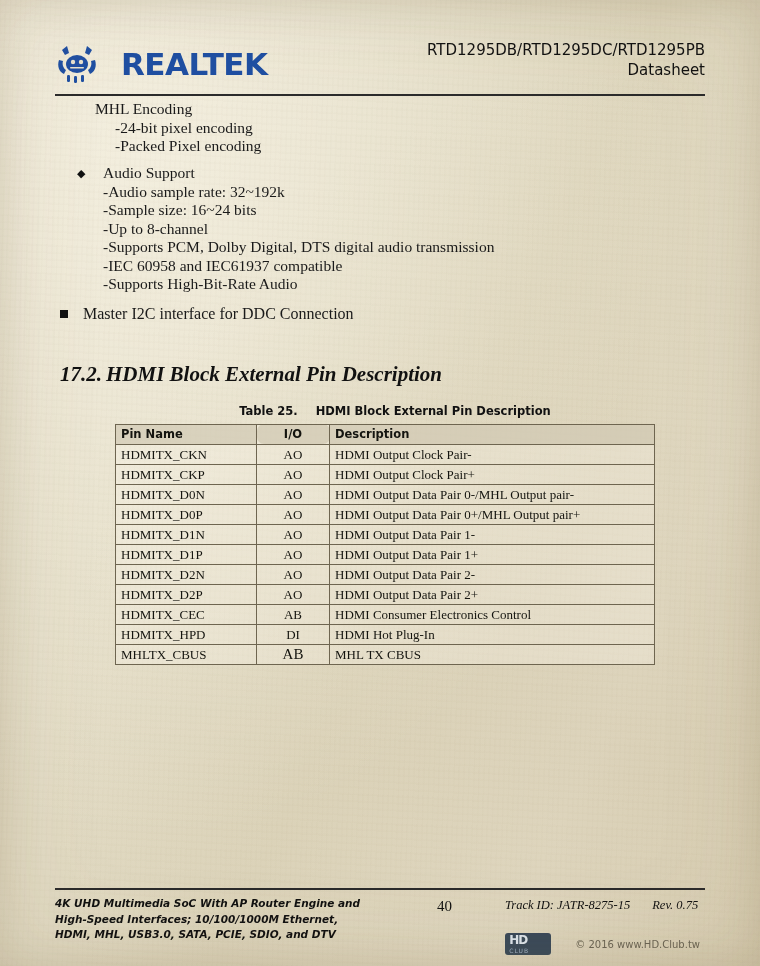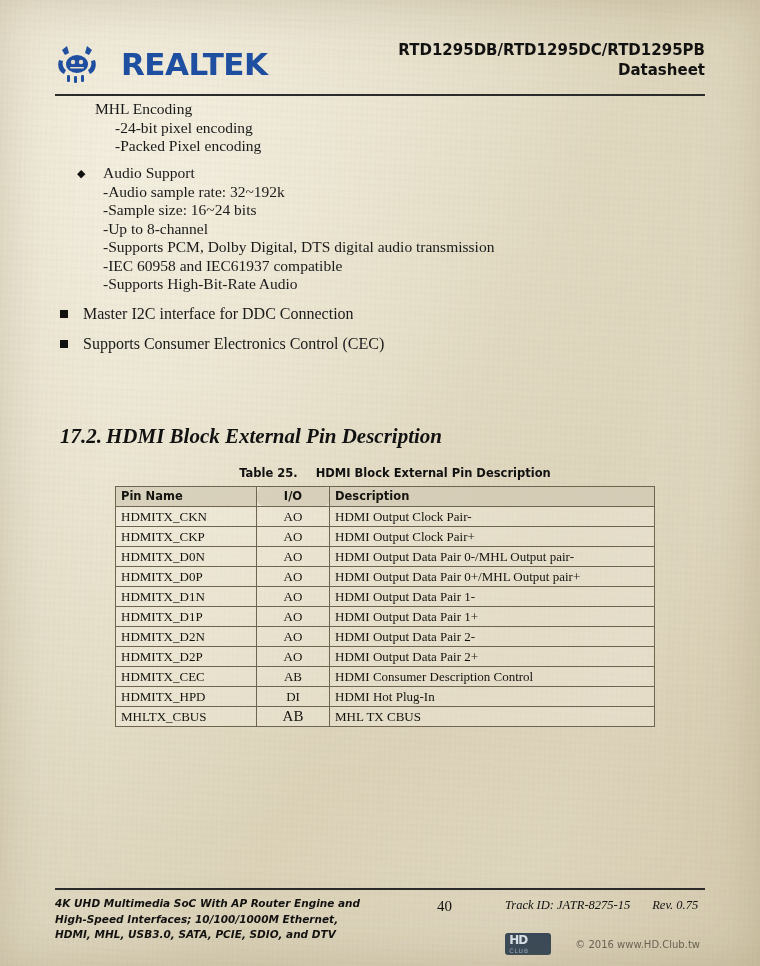--- a/index.html
+++ b/index.html
@@ -67,21 +67,21 @@
     font-size: 31px;
     letter-spacing: -0.5px;
     color: #1f4fa3;
   }
   .header-right {
     position: absolute;
     right: 0;
     top: 0;
     text-align: right;
     font-family: "DejaVu Sans", sans-serif;
-    font-weight: bold;
+    font-weight: normal;
     font-size: 15px;
     color: #111;
     line-height: 1.35;
   }
   .header-rule {
     position: absolute;
     left: 55px;
     top: 94px;
     width: 650px;
     height: 2px;
@@ -142,21 +142,20 @@
     padding-left: 5px;
     font-family: "Liberation Serif", serif;
     font-style: italic;
     font-weight: bold;
     font-size: 21px;
     color: #111;
   }
   .section-heading .num {
     display: inline-block;
     min-width: 46px;
-    margin-top: 32px;
   }
 
   
   .table-caption {
     margin-top: 17px;
     text-align: center;
     font-family: "DejaVu Sans", sans-serif;
     font-weight: bold;
     font-size: 11.5px;
     color: #111;
@@ -329,21 +328,20 @@
 
     <div class="bullet-diamond">Audio Support</div>
     <div class="line indent-3">-Audio sample rate: 32~192k</div>
     <div class="line indent-3">-Sample size: 16~24 bits</div>
     <div class="line indent-3">-Up to 8-channel</div>
     <div class="line indent-3">-Supports PCM, Dolby Digital, DTS digital audio transmission</div>
     <div class="line indent-3">-IEC 60958 and IEC61937 compatible</div>
     <div class="line indent-3">-Supports High-Bit-Rate Audio</div>
 
     <div class="bullet-square">Master I2C interface for DDC Connection</div>
-    <div class="bullet-square">Supports Consumer Electronics Control (CEC)</div>
 
     <div class="section-heading">
       <span class="num">17.2.</span><span>HDMI Block External Pin Description</span>
     </div>
 
     <div class="table-caption">
       <span class="cap-label">Table 25.</span><span>HDMI Block External Pin Description</span>
     </div>
 
     <table class="pins">
@@ -391,21 +389,21 @@
           <td>HDMI Output Data Pair 2-</td>
         </tr>
         <tr>
           <td class="col-pin">HDMITX_D2P</td>
           <td class="col-io">AO</td>
           <td>HDMI Output Data Pair 2+</td>
         </tr>
         <tr>
           <td class="col-pin">HDMITX_CEC</td>
           <td class="col-io">AB</td>
-          <td>HDMI Consumer Description Control</td>
+          <td>HDMI Consumer Electronics Control</td>
         </tr>
         <tr>
           <td class="col-pin">HDMITX_HPD</td>
           <td class="col-io">DI</td>
           <td>HDMI Hot Plug-In</td>
         </tr>
         <tr>
           <td class="col-pin">MHLTX_CBUS</td>
           <td class="col-io big">AB</td>
           <td>MHL TX CBUS</td>

